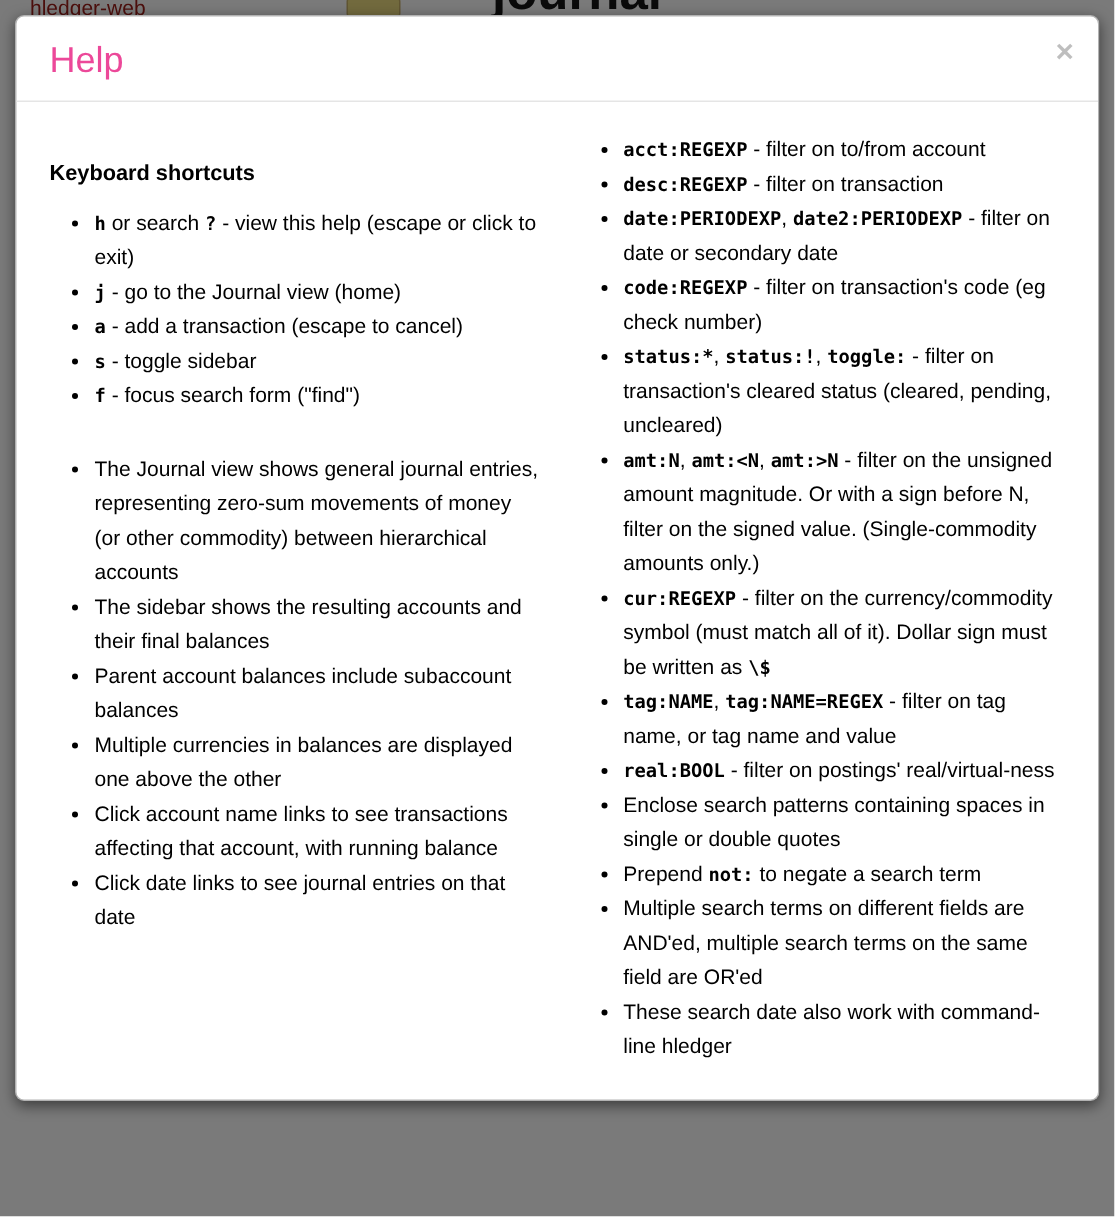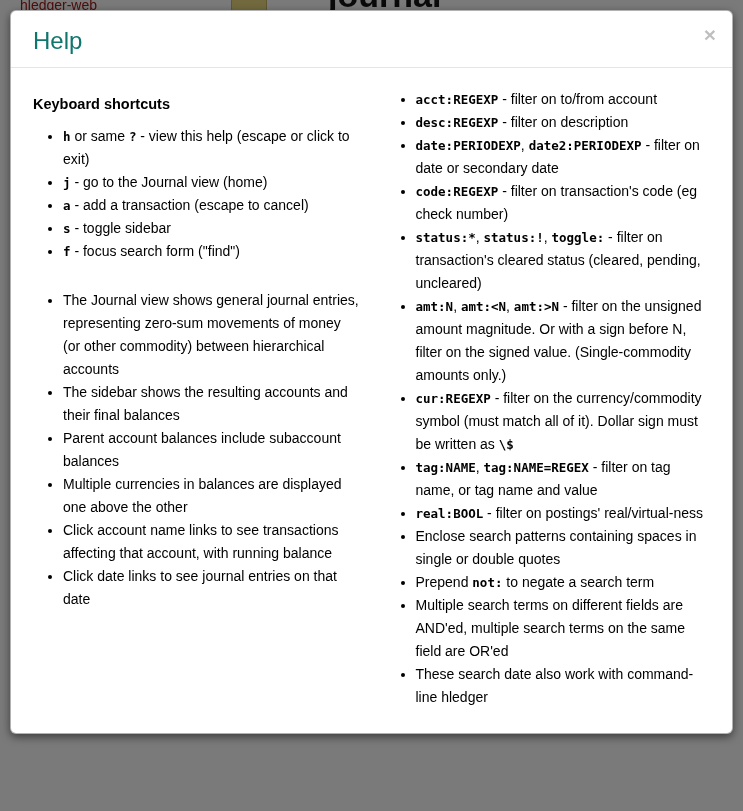--- a/index.html
+++ b/index.html
@@ -34,36 +34,36 @@
     background: #fff;
     border: 1px solid rgba(0,0,0,0.3);
     border-radius: 6px;
     box-shadow: 0 3px 9px rgba(0,0,0,0.5);
   }
   .modal-header {
     position: relative;
     padding: 17px 20px 13px 22px;
     border-bottom: 1px solid #e5e5e5;
   }
-  .modal-title { font-size: 24px; font-weight: 400; color: #0f766e; line-height: 1.1; }
+  .modal-title { font-size: 24px; font-weight: 400; color: #ec4899; line-height: 1.1; }
   .close {
     position: absolute; right: 16px; top: 13px;
     font-size: 21px; font-weight: bold; line-height: 1;
     color: #000; opacity: 0.25; cursor: pointer;
     background: none; border: none;
     font-family: "Liberation Sans", sans-serif;
   }
   .modal-body {
     display: flex; gap: 26px;
     padding: 20px 20px 24px 22px;
   }
   .col { flex: 1; min-width: 0; }
   .section-heading {
     font-size: 14.5px; font-weight: bold; color: #000;
-    margin: 8px 0 13px 0;
+    margin: 20px 0 13px 0;
   }
   ul.help-list { margin: 0 0 26px 0; padding-left: 30px; list-style: disc; }
   ul.help-list:last-child { margin-bottom: 0; }
   ul.help-list li { font-size: 14px; line-height: 23px; color: #000; }
   code {
     font-family: "DejaVu Sans Mono", "Liberation Mono", monospace;
     font-weight: bold; font-size: 12.5px; color: #000;
   }
 </style>
 </head>
@@ -79,39 +79,39 @@
 
 <div class="modal">
   <div class="modal-header">
     <div class="modal-title">Help</div>
     <button class="close">×</button>
   </div>
   <div class="modal-body">
     <div class="col">
         <div class="section-heading">Keyboard shortcuts</div>
         <ul class="help-list">
-          <li><code>h</code><span> or same </span><code>?</code><span> - view this help (escape or click to exit)</span></li>
+          <li><code>h</code><span> or search </span><code>?</code><span> - view this help (escape or click to exit)</span></li>
           <li><code>j</code><span> - go to the Journal view (home)</span></li>
           <li><code>a</code><span> - add a transaction (escape to cancel)</span></li>
           <li><code>s</code><span> - toggle sidebar</span></li>
           <li><code>f</code><span> - focus search form ("find")</span></li>
         </ul>
         <ul class="help-list">
           <li><span>The Journal view shows general journal entries, representing zero-sum movements of money (or other commodity) between hierarchical accounts</span></li>
           <li><span>The sidebar shows the resulting accounts and their final balances</span></li>
           <li><span>Parent account balances include subaccount balances</span></li>
           <li><span>Multiple currencies in balances are displayed one above the other</span></li>
           <li><span>Click account name links to see transactions affecting that account, with running balance</span></li>
           <li><span>Click date links to see journal entries on that date</span></li>
         </ul>
       </div>
     <div class="col">
         <ul class="help-list">
           <li><code>acct:REGEXP</code><span> - filter on to/from account</span></li>
-          <li><code>desc:REGEXP</code><span> - filter on description</span></li>
+          <li><code>desc:REGEXP</code><span> - filter on transaction</span></li>
           <li><code>date:PERIODEXP</code><span>, </span><code>date2:PERIODEXP</code><span> - filter on date or secondary date</span></li>
           <li><code>code:REGEXP</code><span> - filter on transaction's code (eg check number)</span></li>
           <li><code>status:*</code><span>, </span><code>status:!</code><span>, </span><code>toggle:</code><span> - filter on transaction's cleared status (cleared, pending, uncleared)</span></li>
           <li><code>amt:N</code><span>, </span><code>amt:&lt;N</code><span>, </span><code>amt:&gt;N</code><span> - filter on the unsigned amount magnitude. Or with a sign before N, filter on the signed value. (Single-commodity amounts only.)</span></li>
           <li><code>cur:REGEXP</code><span> - filter on the currency/commodity symbol (must match all of it). Dollar sign must be written as </span><code>\$</code></li>
           <li><code>tag:NAME</code><span>, </span><code>tag:NAME=REGEX</code><span> - filter on tag name, or tag name and value</span></li>
           <li><code>real:BOOL</code><span> - filter on postings' real/virtual-ness</span></li>
           <li><span>Enclose search patterns containing spaces in single or double quotes</span></li>
           <li><span>Prepend </span><code>not:</code><span> to negate a search term</span></li>
           <li><span>Multiple search terms on different fields are AND'ed, multiple search terms on the same field are OR'ed</span></li>

